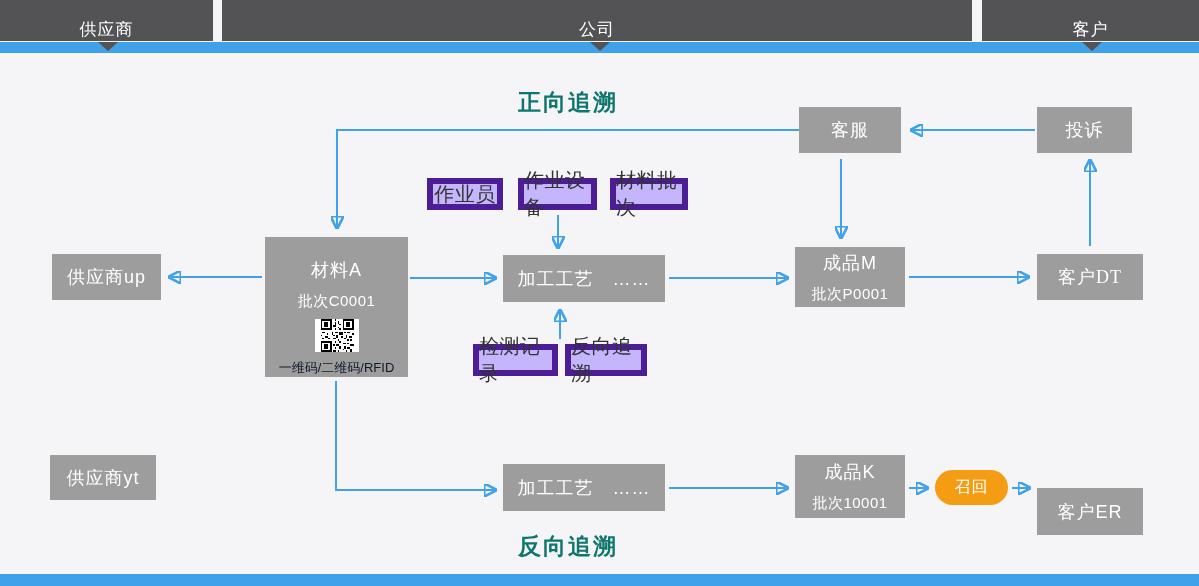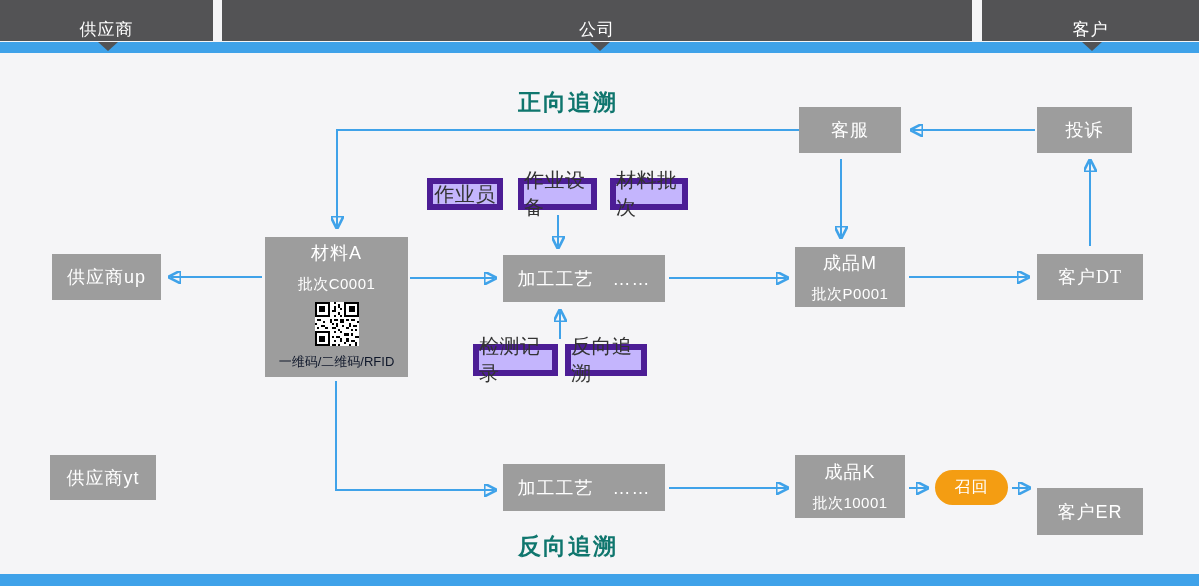--- a/index.html
+++ b/index.html
@@ -29,21 +29,21 @@
   svg.arrows{position:absolute;top:0;left:0;width:1199px;height:586px;z-index:1;pointer-events:none;}
   svg.arrows path{stroke:#3fa2e9;stroke-width:2;fill:none;}
 
   
   .node{position:absolute;background:#9d9d9d;color:#fff;display:flex;flex-direction:column;align-items:center;justify-content:center;z-index:2;text-align:center;}
   .node .l1{font-size:18px;letter-spacing:1px;}
   .node .l2{font-size:15px;margin-top:10px;letter-spacing:.5px;}
   .n-kefu{left:799px;top:107px;width:102px;height:46px;}
   .n-tousu{left:1037px;top:107px;width:95px;height:46px;}
   .n-supplier-up{left:52px;top:254px;width:109px;height:46px;}
-  .n-material-a{left:265px;top:237px;width:143px;height:140px;justify-content:flex-start;padding-top:4px;box-sizing:border-box;}
+  .n-material-a{left:265px;top:237px;width:143px;height:140px;justify-content:flex-start;padding-top:21px;box-sizing:border-box;}
   .n-material-a .cap{font-size:13px;color:#0f172a;margin-top:7px;}
   .n-process-top{left:503px;top:255px;width:162px;height:47px;}
   .n-product-m{left:795px;top:247px;width:110px;height:60px;}
   .n-customer-dt{left:1037px;top:254px;width:106px;height:46px;font-family:Liberation Serif, serif;}
   .n-supplier-yt{left:50px;top:455px;width:106px;height:45px;}
   .n-process-bottom{left:503px;top:464px;width:162px;height:47px;}
   .n-product-k{left:795px;top:455px;width:110px;height:63px;text-align:center;}
   .n-customer-er{left:1037px;top:488px;width:106px;height:47px;}
   .n-recall{left:935px;top:470px;width:73px;height:35px;background:#f49d12;border-radius:18px;}
   .n-recall .l1{font-size:16px;}

